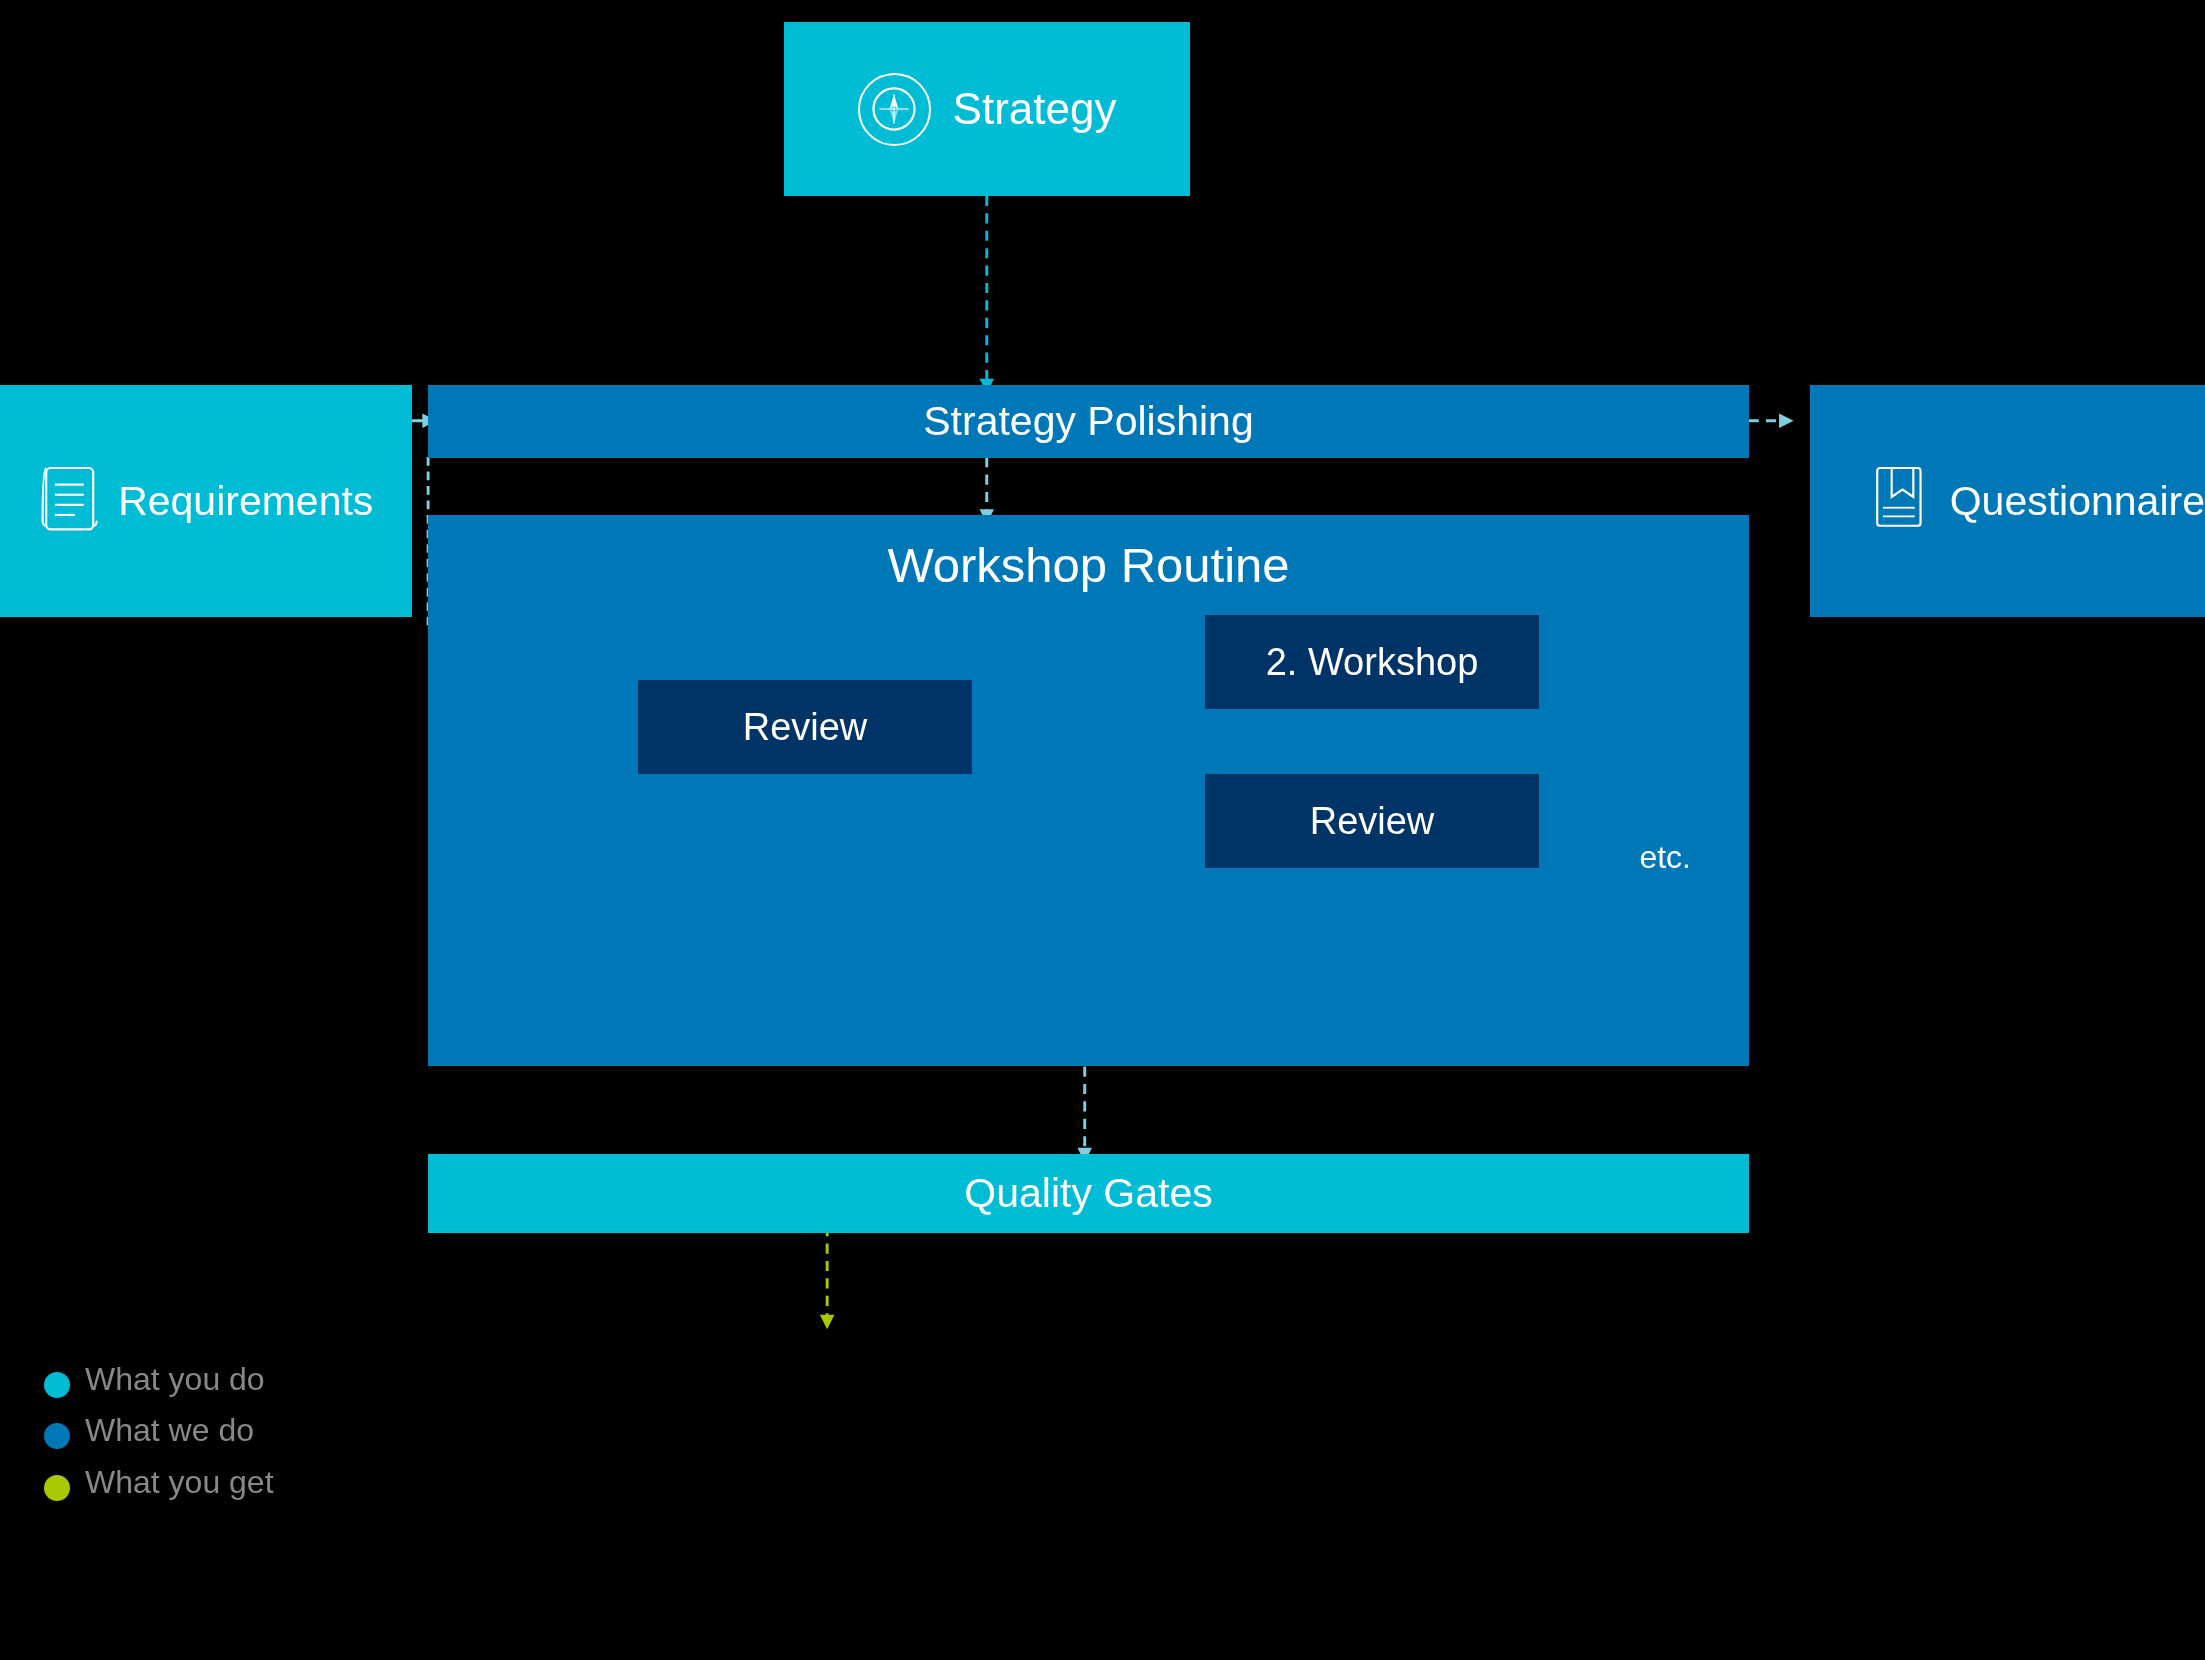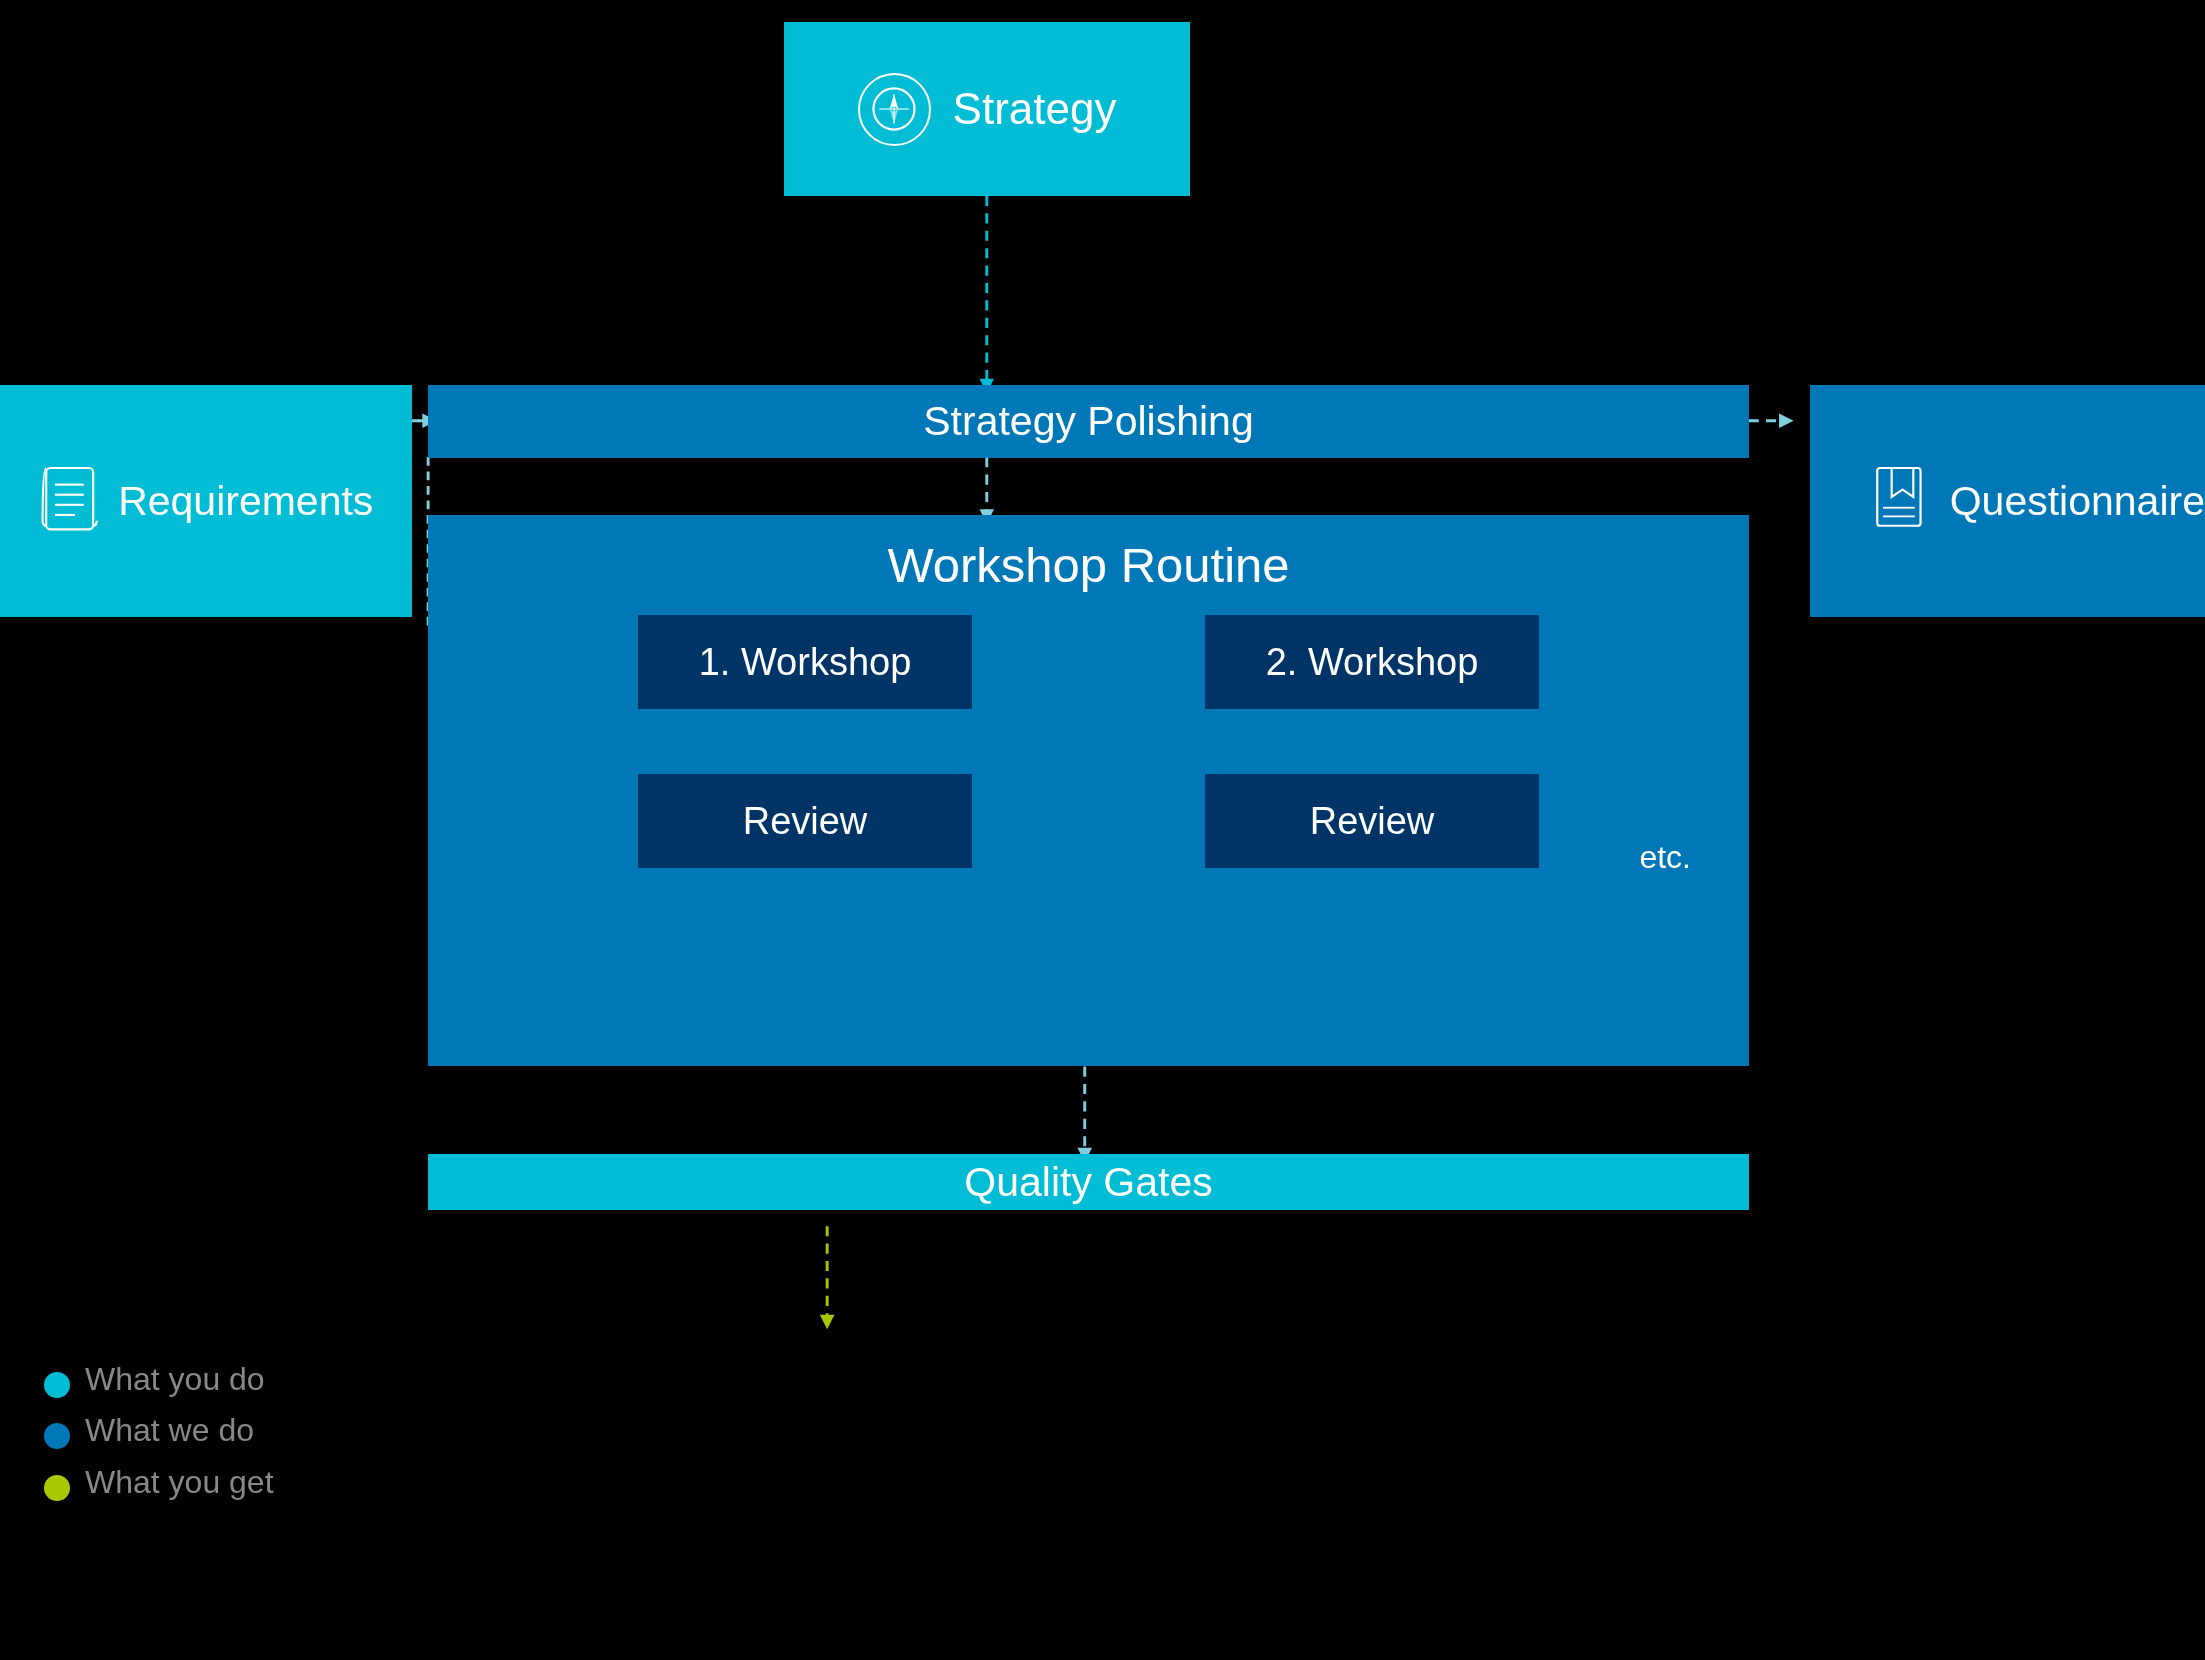--- a/index.html
+++ b/index.html
@@ -173,21 +173,21 @@
       justify-content: center;
       margin-top: 65px;
     }
 
     
     .quality-gates-bar {
       position: absolute;
       top: 1154px;
       left: 428px;
       width: 1321px;
-      height: 56px;
+      height: 79px;
       background: #00bcd4;
       display: flex;
       align-items: center;
       justify-content: center;
     }
 
     .quality-gates-label {
       color: #fff;
       font-size: 41px;
       font-weight: 400;
@@ -337,21 +337,20 @@
   <div class="strategy-polishing-bar">
     <span class="strategy-polishing-label">Strategy Polishing</span>
   </div>
 
   <div class="workshop-routine-box">
     <div class="workshop-routine-title">Workshop Routine</div>
 
     <div class="workshop-inner">
 
       <div class="workshop-column">
-        <div class="workshop-block">1. Workshop</div>
         <div class="review-block">Review</div>
       </div>
 
       <div style="width:145px;display:flex;align-items:center;justify-content:center;margin-top:0;"></div>
 
       <div class="workshop-column">
         <div class="workshop-block">2. Workshop</div>
         <div class="review-block">Review</div>
       </div>
     </div>

